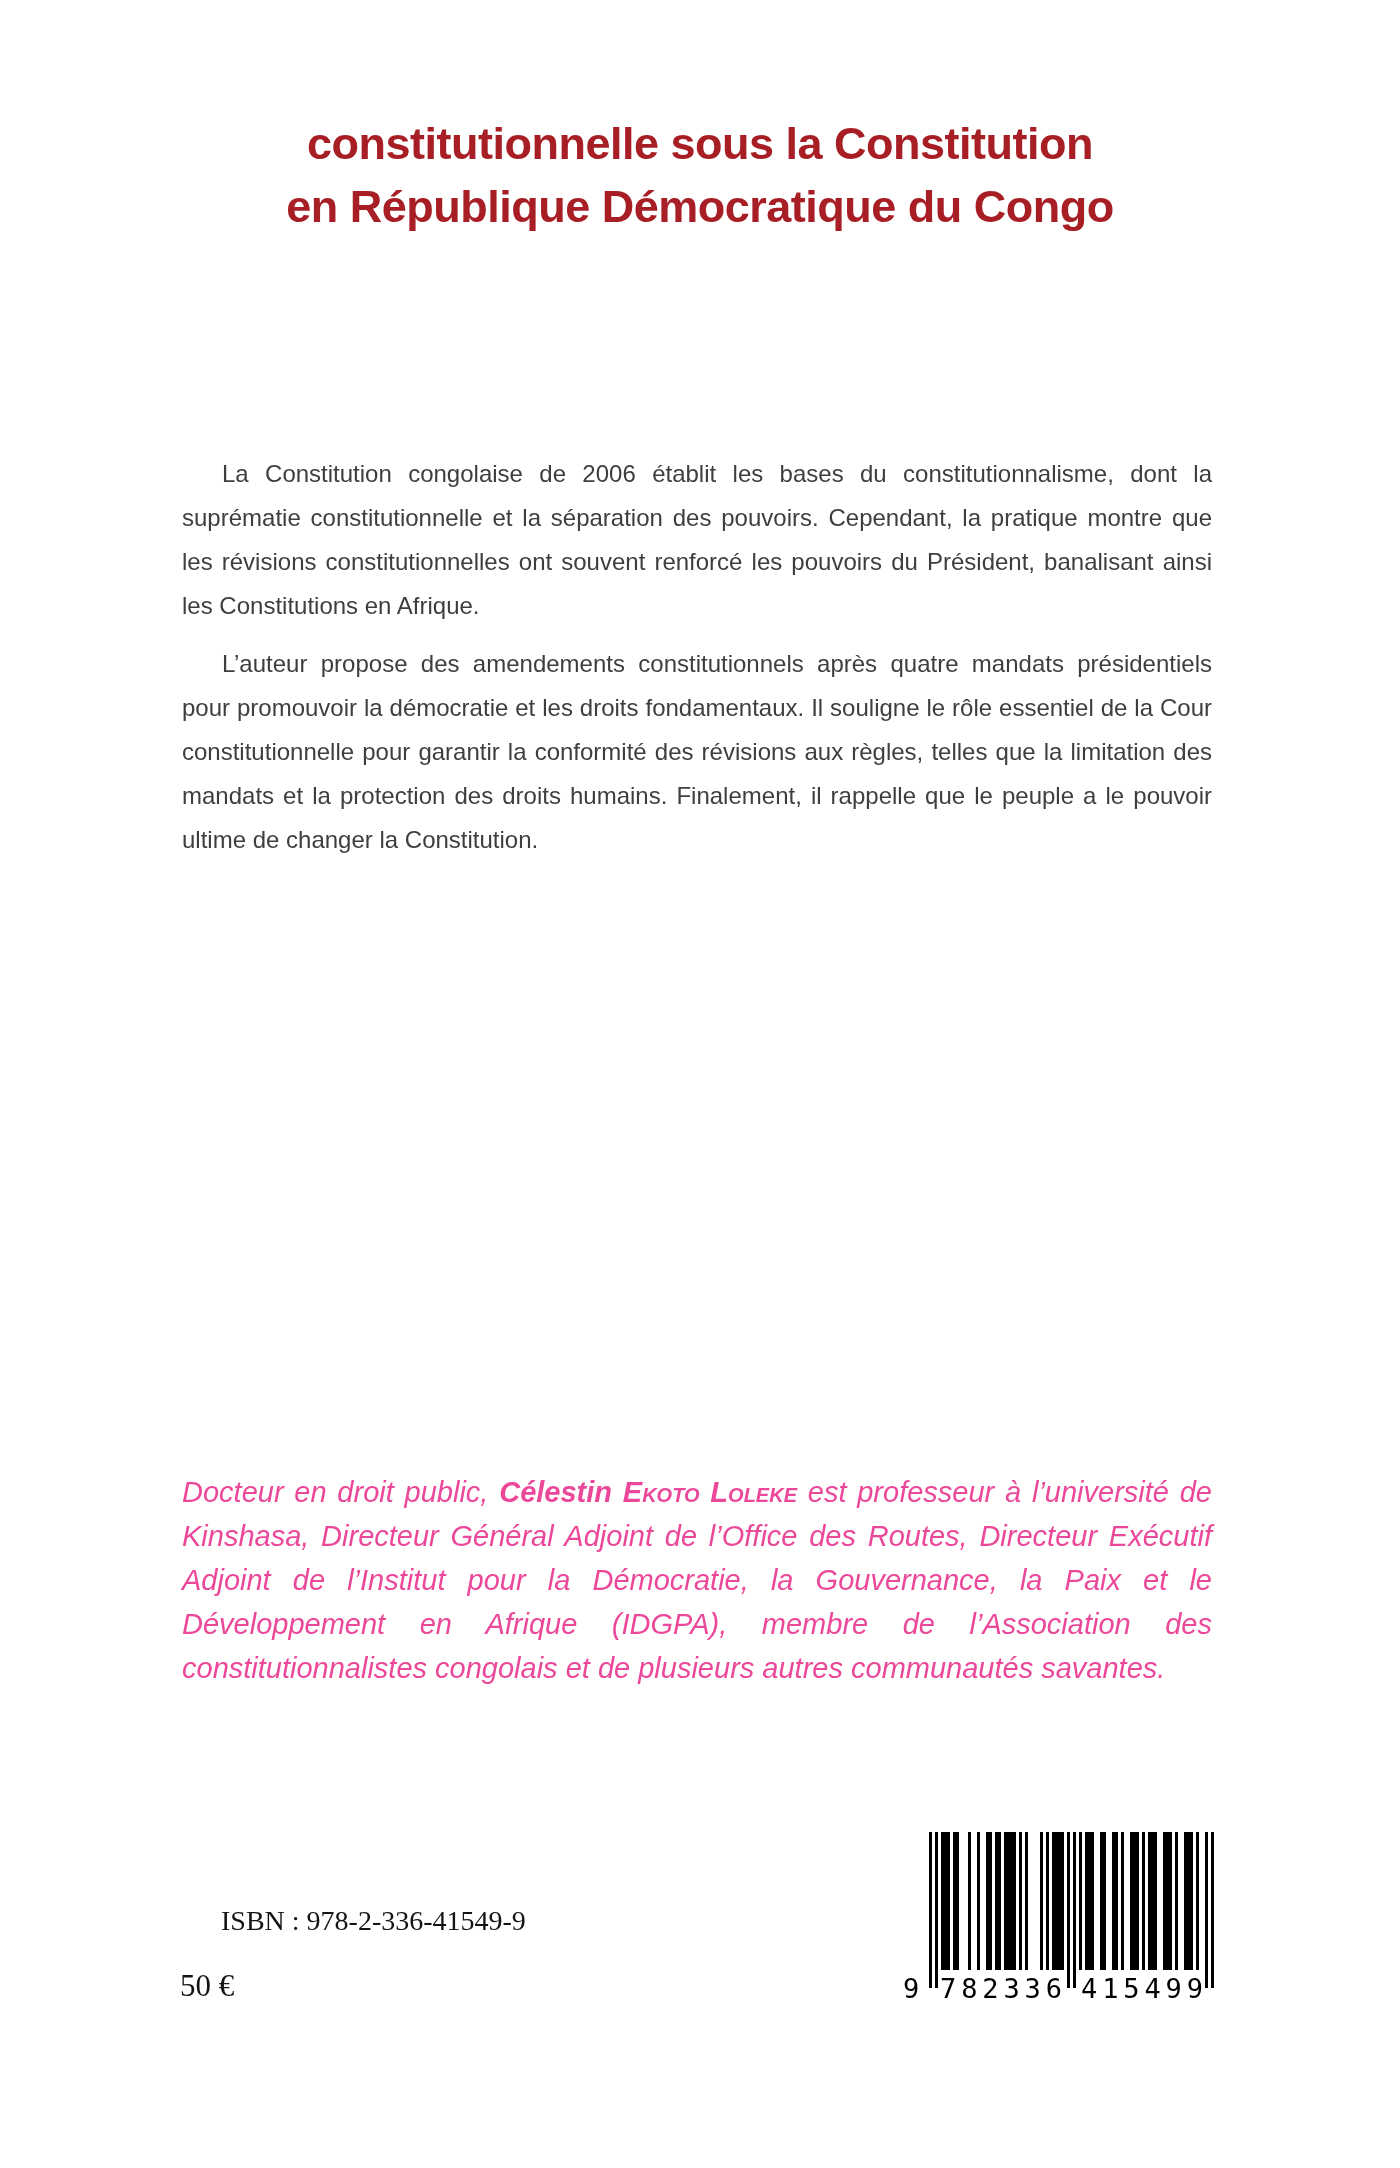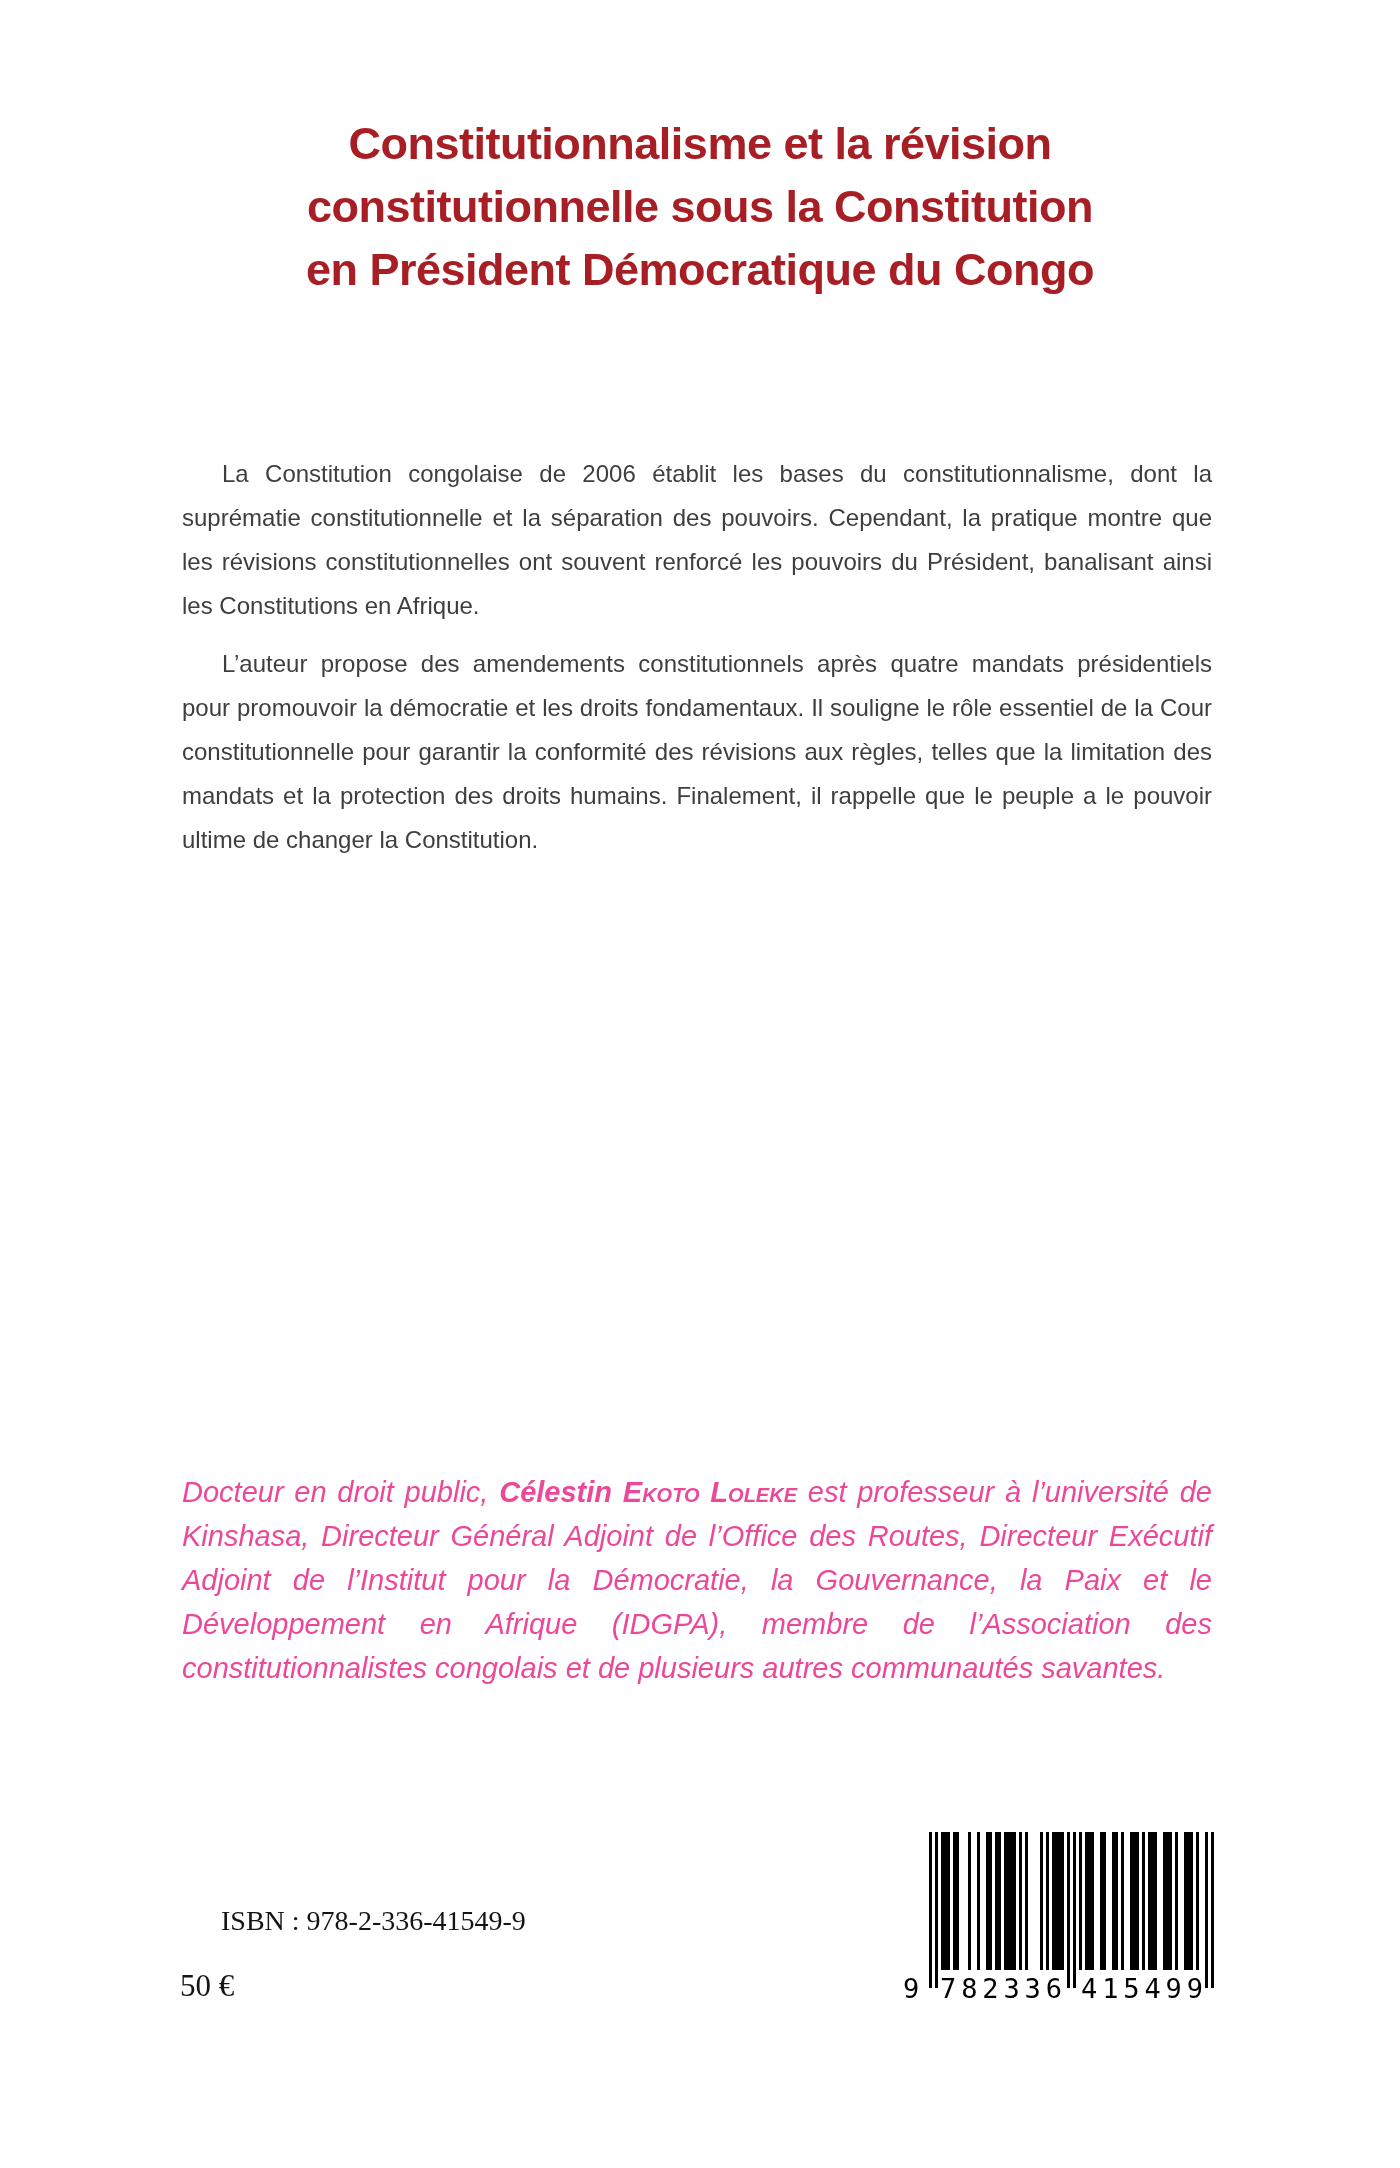--- a/index.html
+++ b/index.html
@@ -118,23 +118,22 @@
   }
   #bc-left  { left:37px;  width:122px; }
   #bc-right { left:178px; width:122px; }
 </style>
 </head>
 <body>
 
 <div class="page">
 
   <header class="title" style="color: rgb(168, 30, 37);">
-    <div class="title-line">Constitutionnalisme et la révision</div>
     <div class="title-line">constitutionnelle sous la Constitution</div>
-    <div class="title-line">en Président Démocratique du Congo</div>
+    <div class="title-line">en République Démocratique du Congo</div>
   </header>
 
   <section class="synopsis">
     <p>La Constitution congolaise de 2006 établit les bases du constitutionnalisme, dont la suprématie constitutionnelle et la séparation des pouvoirs. Cependant, la pratique montre que les révisions constitutionnelles ont souvent renforcé les pouvoirs du Président, banalisant ainsi les Constitutions en Afrique.</p>
     <p>L’auteur propose des amendements constitutionnels après quatre mandats présidentiels pour promouvoir la démocratie et les droits fondamentaux. Il souligne le rôle essentiel de la Cour constitutionnelle pour garantir la conformité des révisions aux règles, telles que la limitation des mandats et la protection des droits humains. Finalement, il rappelle que le peuple a le pouvoir ultime de changer la Constitution.</p>
   </section>
 
   <section class="bio">
     <p><span>Docteur en droit public, </span><span class="author-name">Célestin </span><span class="author-name small-caps">Ekoto Loleke</span><span> est professeur à l’université de Kinshasa, Directeur Général Adjoint de l’Office des Routes, Directeur Exécutif Adjoint de l’Institut pour la Démocratie, la Gouvernance, la Paix et le Développement en Afrique (IDGPA), membre de l’Association des constitutionnalistes congolais et de plusieurs autres communautés savantes.</span></p>
   </section>

